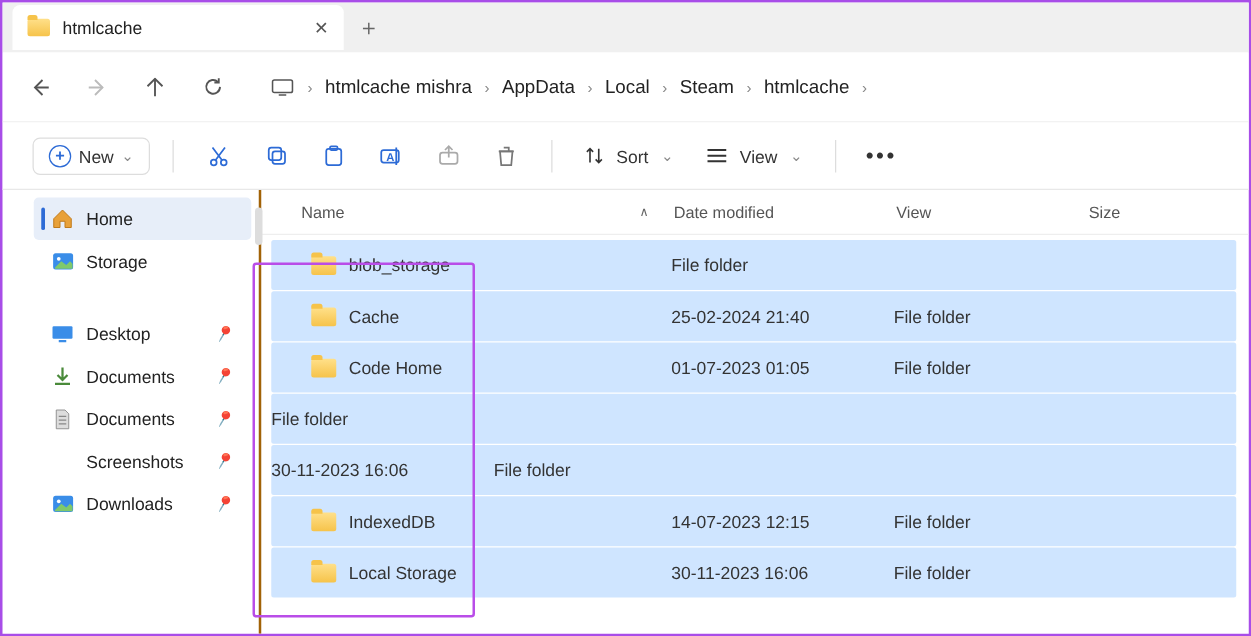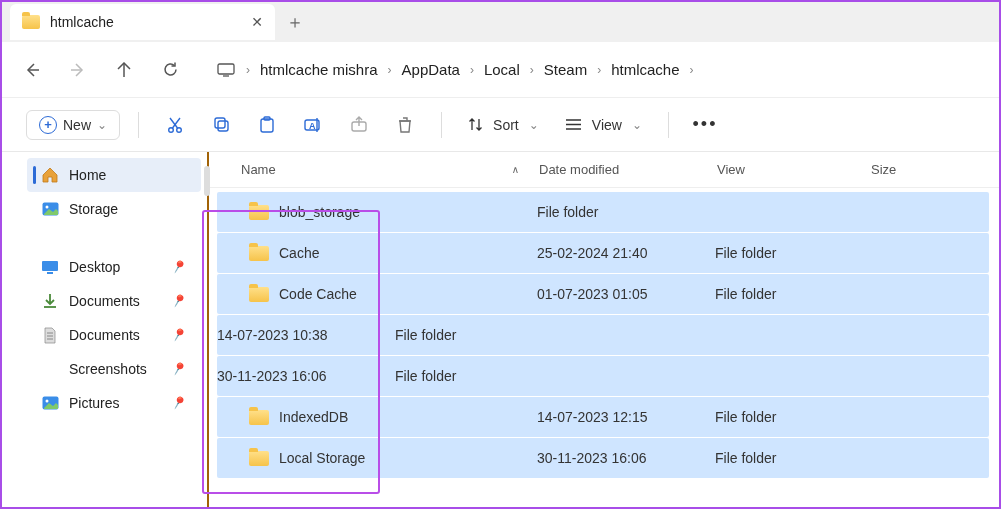--- a/index.html
+++ b/index.html
@@ -241,21 +241,21 @@
       <span class="pin">📍</span>
     </div>
     <div class="sideitem">
       <span class="si-ic">
           <svg width="17" height="14" viewBox="0 0 17 14">
             <rect x="0.5" y="0.5" width="16" height="13" rx="2" fill="#3a8de8"></rect>
             <circle cx="5" cy="5" r="1.5" fill="#fff"></circle>
             <path d="M2 12 L7 7 L11 10 L14 7 L16 9 V13 H2 Z" fill="#7fc96b"></path>
           </svg>
         </span>
-      <span>Pictures</span>
+      <span>Downloads</span>
       <span class="pin">📍</span>
     </div>
   </div>
 
   <div class="filepane">
     <div class="colhdr">
       <div class="c-name">
           <span>Name</span>
           <span class="sorttick" style="margin-left:auto;">∧</span>
         </div>
@@ -277,28 +277,27 @@
             <span class="fic"></span>
             <span>Cache</span>
           </div>
           <div class="c-date">25-02-2024 21:40</div>
           <div class="c-type">File folder</div>
           <div class="c-size"></div>
         </div>
         <div class="row">
           <div class="c-name">
             <span class="fic"></span>
-            <span>Code Cache</span>
+            <span>Code Home</span>
           </div>
           <div class="c-date">01-07-2023 01:05</div>
           <div class="c-type">File folder</div>
           <div class="c-size"></div>
         </div>
         <div class="row">
-          <div class="c-date">14-07-2023 10:38</div>
           <div class="c-type">File folder</div>
           <div class="c-size"></div>
         </div>
         <div class="row">
           <div class="c-date">30-11-2023 16:06</div>
           <div class="c-type">File folder</div>
           <div class="c-size"></div>
         </div>
         <div class="row">
           <div class="c-name">

